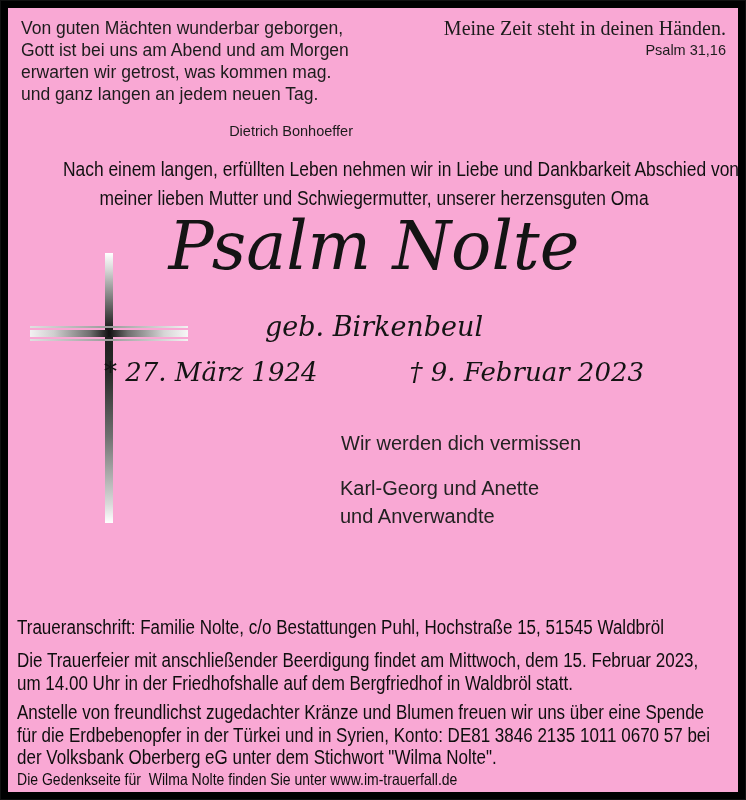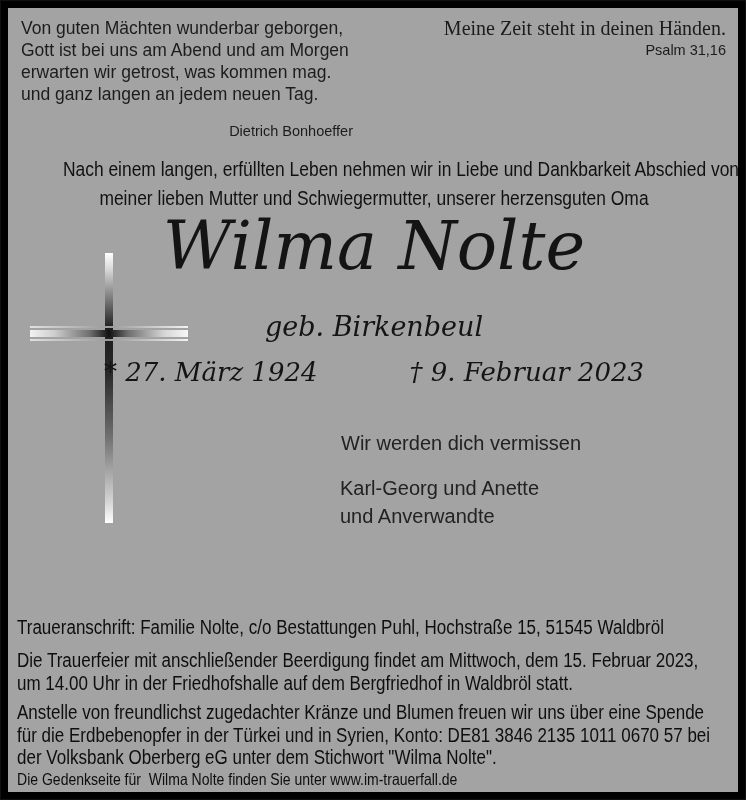--- a/index.html
+++ b/index.html
@@ -6,21 +6,21 @@
   body {
     width: 746px; height: 800px;
     position: relative;
     background: #111;
     font-family: "Liberation Sans", sans-serif;
     color: #1c1c1c;
     overflow: hidden;
   }
   .card {
     position: absolute; inset: 1px;
-    background: #a3a3a3;
+    background: #f9a8d4;
     border: 7px solid #000;
     overflow: hidden;
   }
   .abs { position: absolute; }
 
   
   .quote-block { left: 13px; top: 9px; width: 332px; }
   .quote-line { font-size: 17.5px; line-height: 22px; white-space: pre; }
   .quote-attr { margin-top: 18px; font-size: 14.5px; text-align: right; }
 
@@ -117,21 +117,21 @@
           <stop offset="1" stop-color="#f2f2f2"></stop>
         </linearGradient>
       </defs>
       <rect x="75" y="3" width="8" height="270" fill="url(#vg)"></rect>
       <rect x="0" y="76" width="158" height="2" fill="url(#hg2)"></rect>
       <rect x="0" y="80" width="158" height="7" fill="url(#hg)"></rect>
       <rect x="0" y="89" width="158" height="2" fill="url(#hg2)"></rect>
     </svg>
   </div>
 
-  <div class="abs name-block serifit">Wilma Nolte</div>
+  <div class="abs name-block serifit">Psalm Nolte</div>
   <div class="abs maiden-block serifit">geb. Birkenbeul</div>
   <div class="abs dates-block serifit">
     <span>* 27. März 1924</span>
     <span>† 9. Februar 2023</span>
   </div>
 
   <div class="abs farewell-heading">Wir werden dich vermissen</div>
   <div class="abs mourners-block">
     <div>Karl-Georg und Anette</div>
     <div>und Anverwandte</div>

